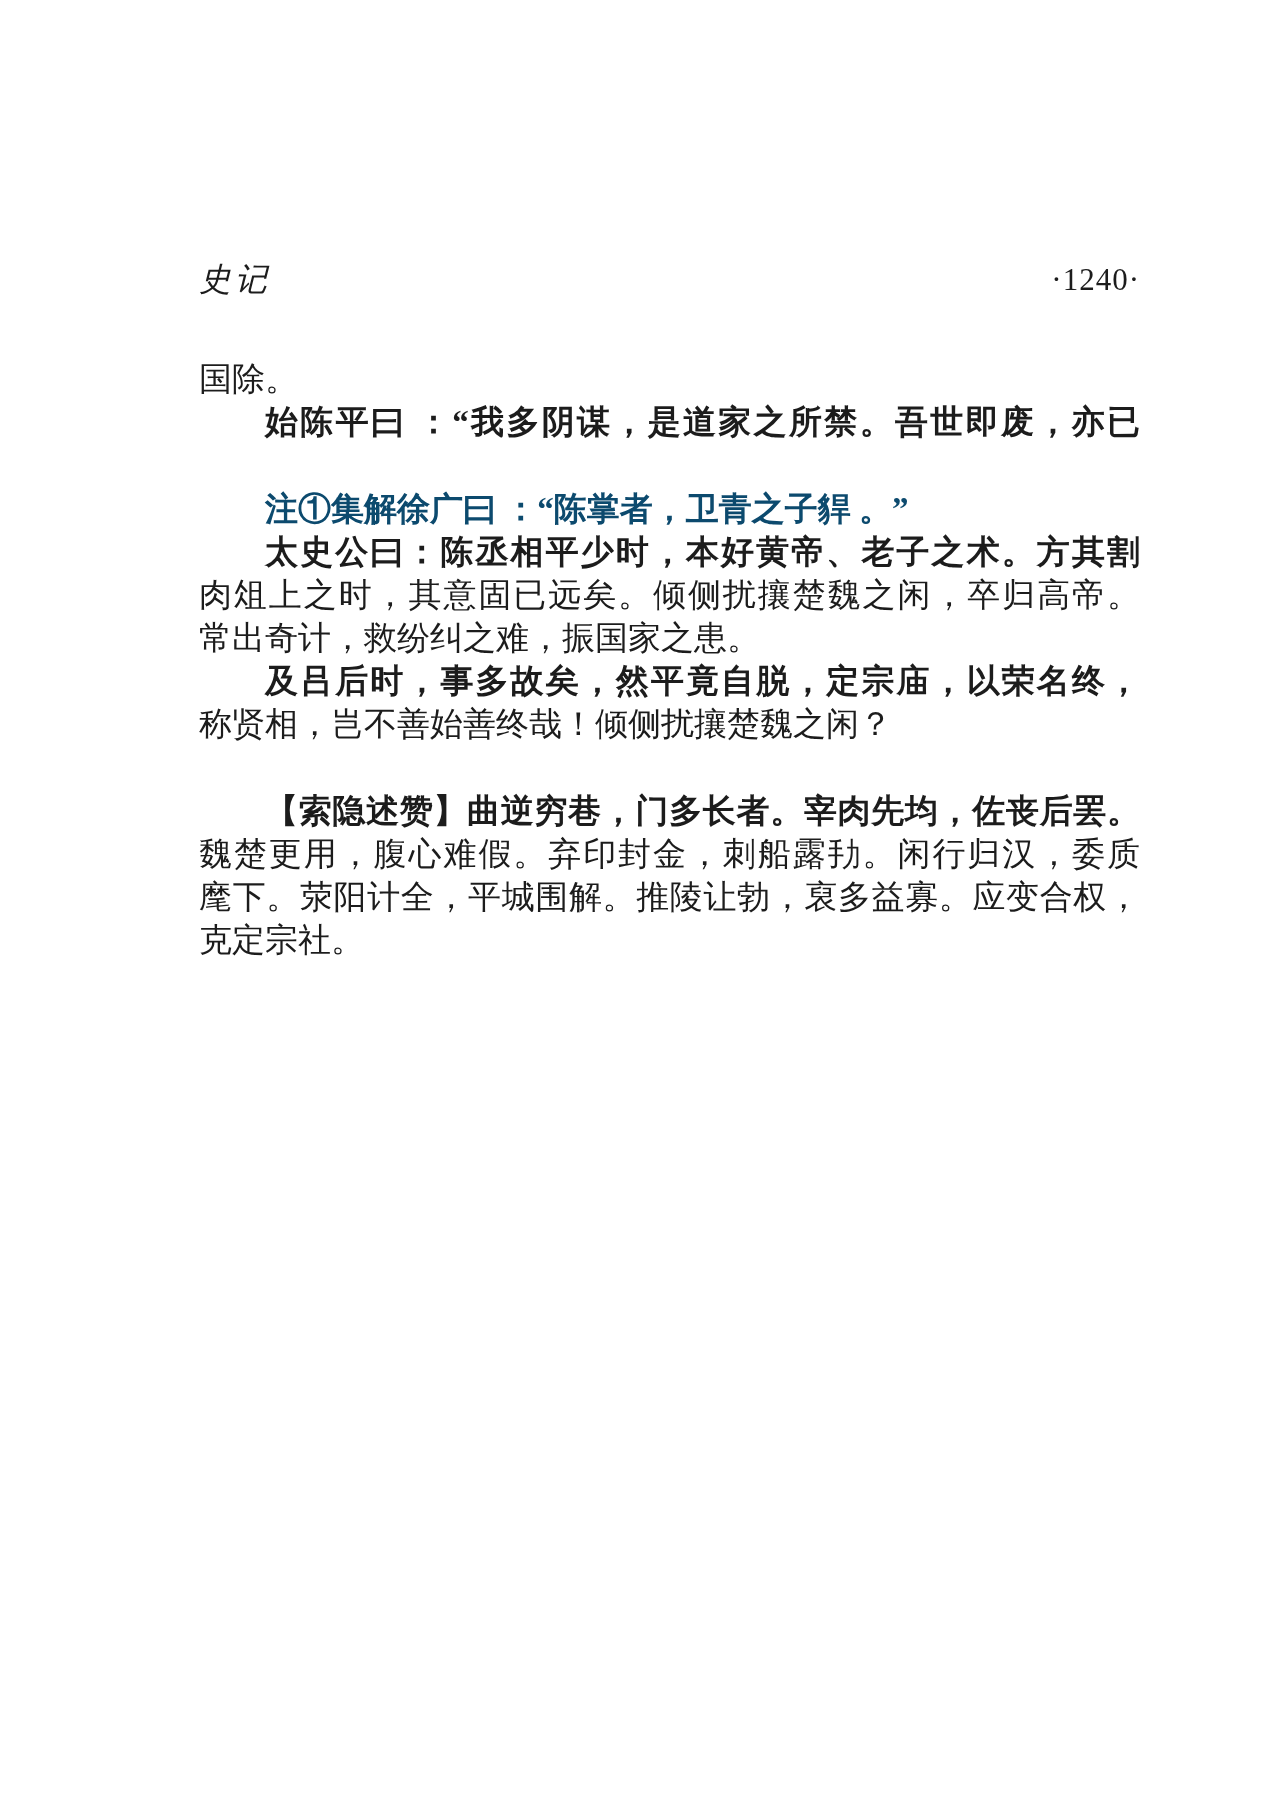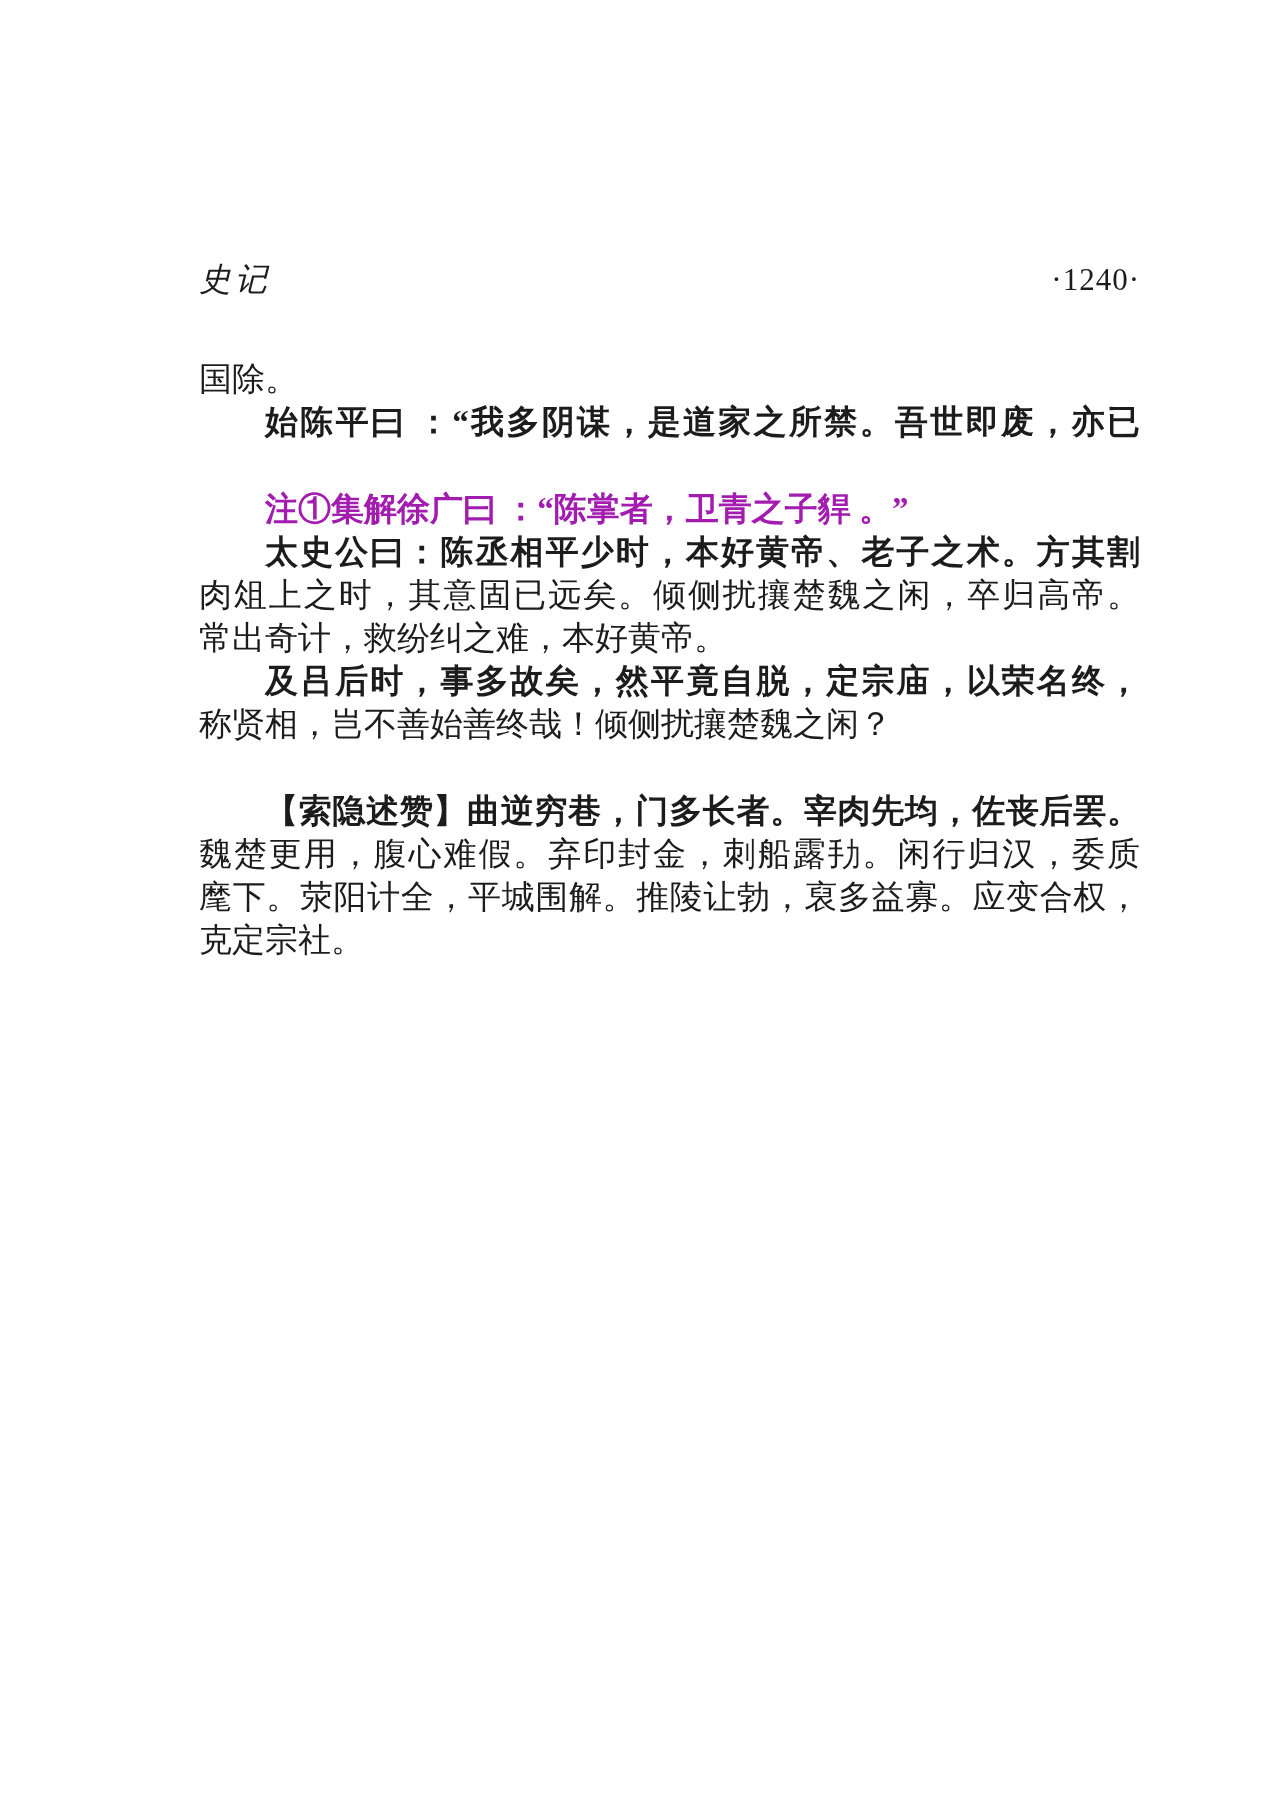--- a/index.html
+++ b/index.html
@@ -72,28 +72,28 @@
     <div>
       <div class="tline last">国除。</div>
     </div>
 
     <div>
       <div class="tline indent">始陈平曰 ：“我多阴谋，是道家之所禁。吾世即废，亦已</div>
     </div>
 
     <div class="gap-large"></div>
 
-    <div class="note-line" style="color: #a21caf;">
+    <div class="note-line" style="color: #0c4a6e;">
       <div class="tline last indent">注①集解徐广曰 ：“陈掌者，卫青之子貋 。”</div>
     </div>
 
     <div>
       <div class="tline indent">太史公曰：陈丞相平少时，本好黄帝、老子之术。方其割</div>
       <div class="tline">肉俎上之时，其意固已远矣。倾侧扰攘楚魏之闲，卒归高帝。</div>
-      <div class="tline last">常出奇计，救纷纠之难，本好黄帝。</div>
+      <div class="tline last">常出奇计，救纷纠之难，振国家之患。</div>
     </div>
 
     <div>
       <div class="tline indent">及吕后时，事多故矣，然平竟自脱，定宗庙，以荣名终，</div>
       <div class="tline last">称贤相，岂不善始善终哉！倾侧扰攘楚魏之闲？</div>
     </div>
 
     <div class="gap-large"></div>
 
     <div>

